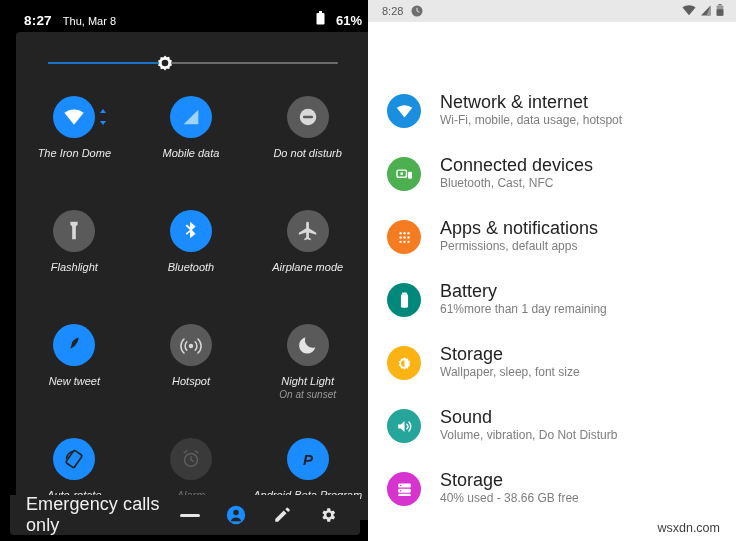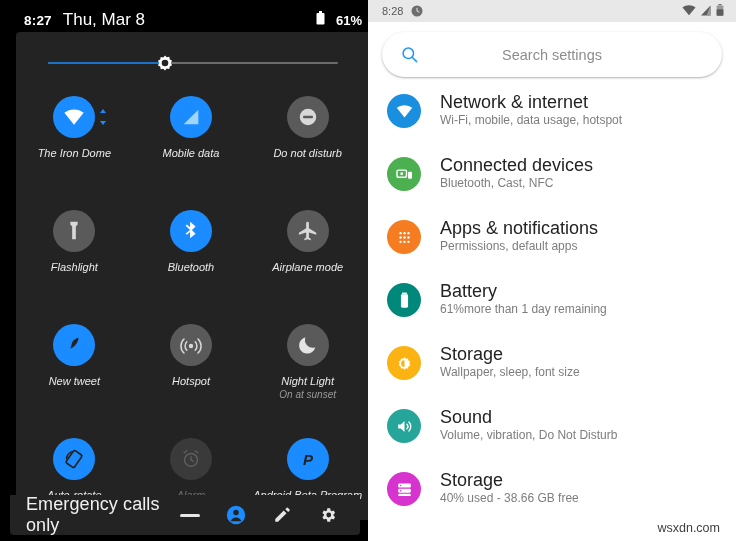--- a/index.html
+++ b/index.html
@@ -15,21 +15,21 @@
   .left-pane{
     position:relative;width:368px;height:541px;background:#000000;
     flex:0 0 368px;overflow:hidden;
   }
   .qs-statusbar{
     position:absolute;left:0;top:0;width:368px;height:40px;
     display:flex;align-items:center;color:#ffffff;background:#000;padding-left:8px;
   }
   .qs-sb-left{display:flex;align-items:baseline;margin-left:16px;}
   .qs-time{font-size:13.5px;font-weight:bold;letter-spacing:.2px;}
-  .qs-date{font-size:17px;margin-left:11px;font-weight:normal;}
+  .qs-date{font-size:11px;margin-left:11px;font-weight:normal;}
   .qs-sb-right{margin-left:auto;margin-right:14px;display:flex;align-items:center;gap:11px;}
   .qs-batt-pct{font-size:13px;font-weight:bold;}
 
   .qs-panel{
     position:absolute;left:16px;top:32px;width:372px;height:488px;
     background:#232323;border-radius:4px;font-style:italic;
   }
   .brightness-row{position:absolute;left:0;top:0;width:350px;height:62px;}
   .bright-track{
     position:absolute;left:32px;top:30px;width:290px;height:2px;background:#6b6b6b;border-radius:2px;
@@ -349,31 +349,20 @@
         <span>
           <svg width="8" height="12" viewBox="0 0 10 16">
               <rect x="3" y="0" width="4" height="2" fill="#6e6e6e"></rect>
               <rect x="0.5" y="2" width="9" height="13.5" rx="1" fill="#9b9b9b"></rect>
               <rect x="0.5" y="7" width="9" height="8.5" rx="1" fill="#5e5e5e"></rect>
             </svg>
         </span>
       </span>
     </div>
 
-    <div class="search-wrap">
-      <div class="search-bar">
-        <span class="search-ico">
-          <svg width="19" height="19" viewBox="0 0 24 24">
-              <circle cx="10.5" cy="10.5" r="6.6" fill="none" stroke="#2196f3" stroke-width="1.9"></circle>
-              <path d="M15.4 15.4L21 21" stroke="#2196f3" stroke-width="1.9" stroke-linecap="round"></path>
-            </svg>
-        </span>
-        <span class="search-ph">Search settings</span>
-      </div>
-    </div>
 
     <div class="settings-list">
 
       <div class="s-item">
         <div class="s-ico" style="background:#1a8fe0">
           <svg width="19" height="19" viewBox="0 0 24 24">
               <path fill="#fff" d="M12 19.5L2.2 7.3A15.3 15.3 0 0 1 12 4a15.3 15.3 0 0 1 9.8 3.3z"></path>
             </svg>
         </div>
         <div class="s-txt">

